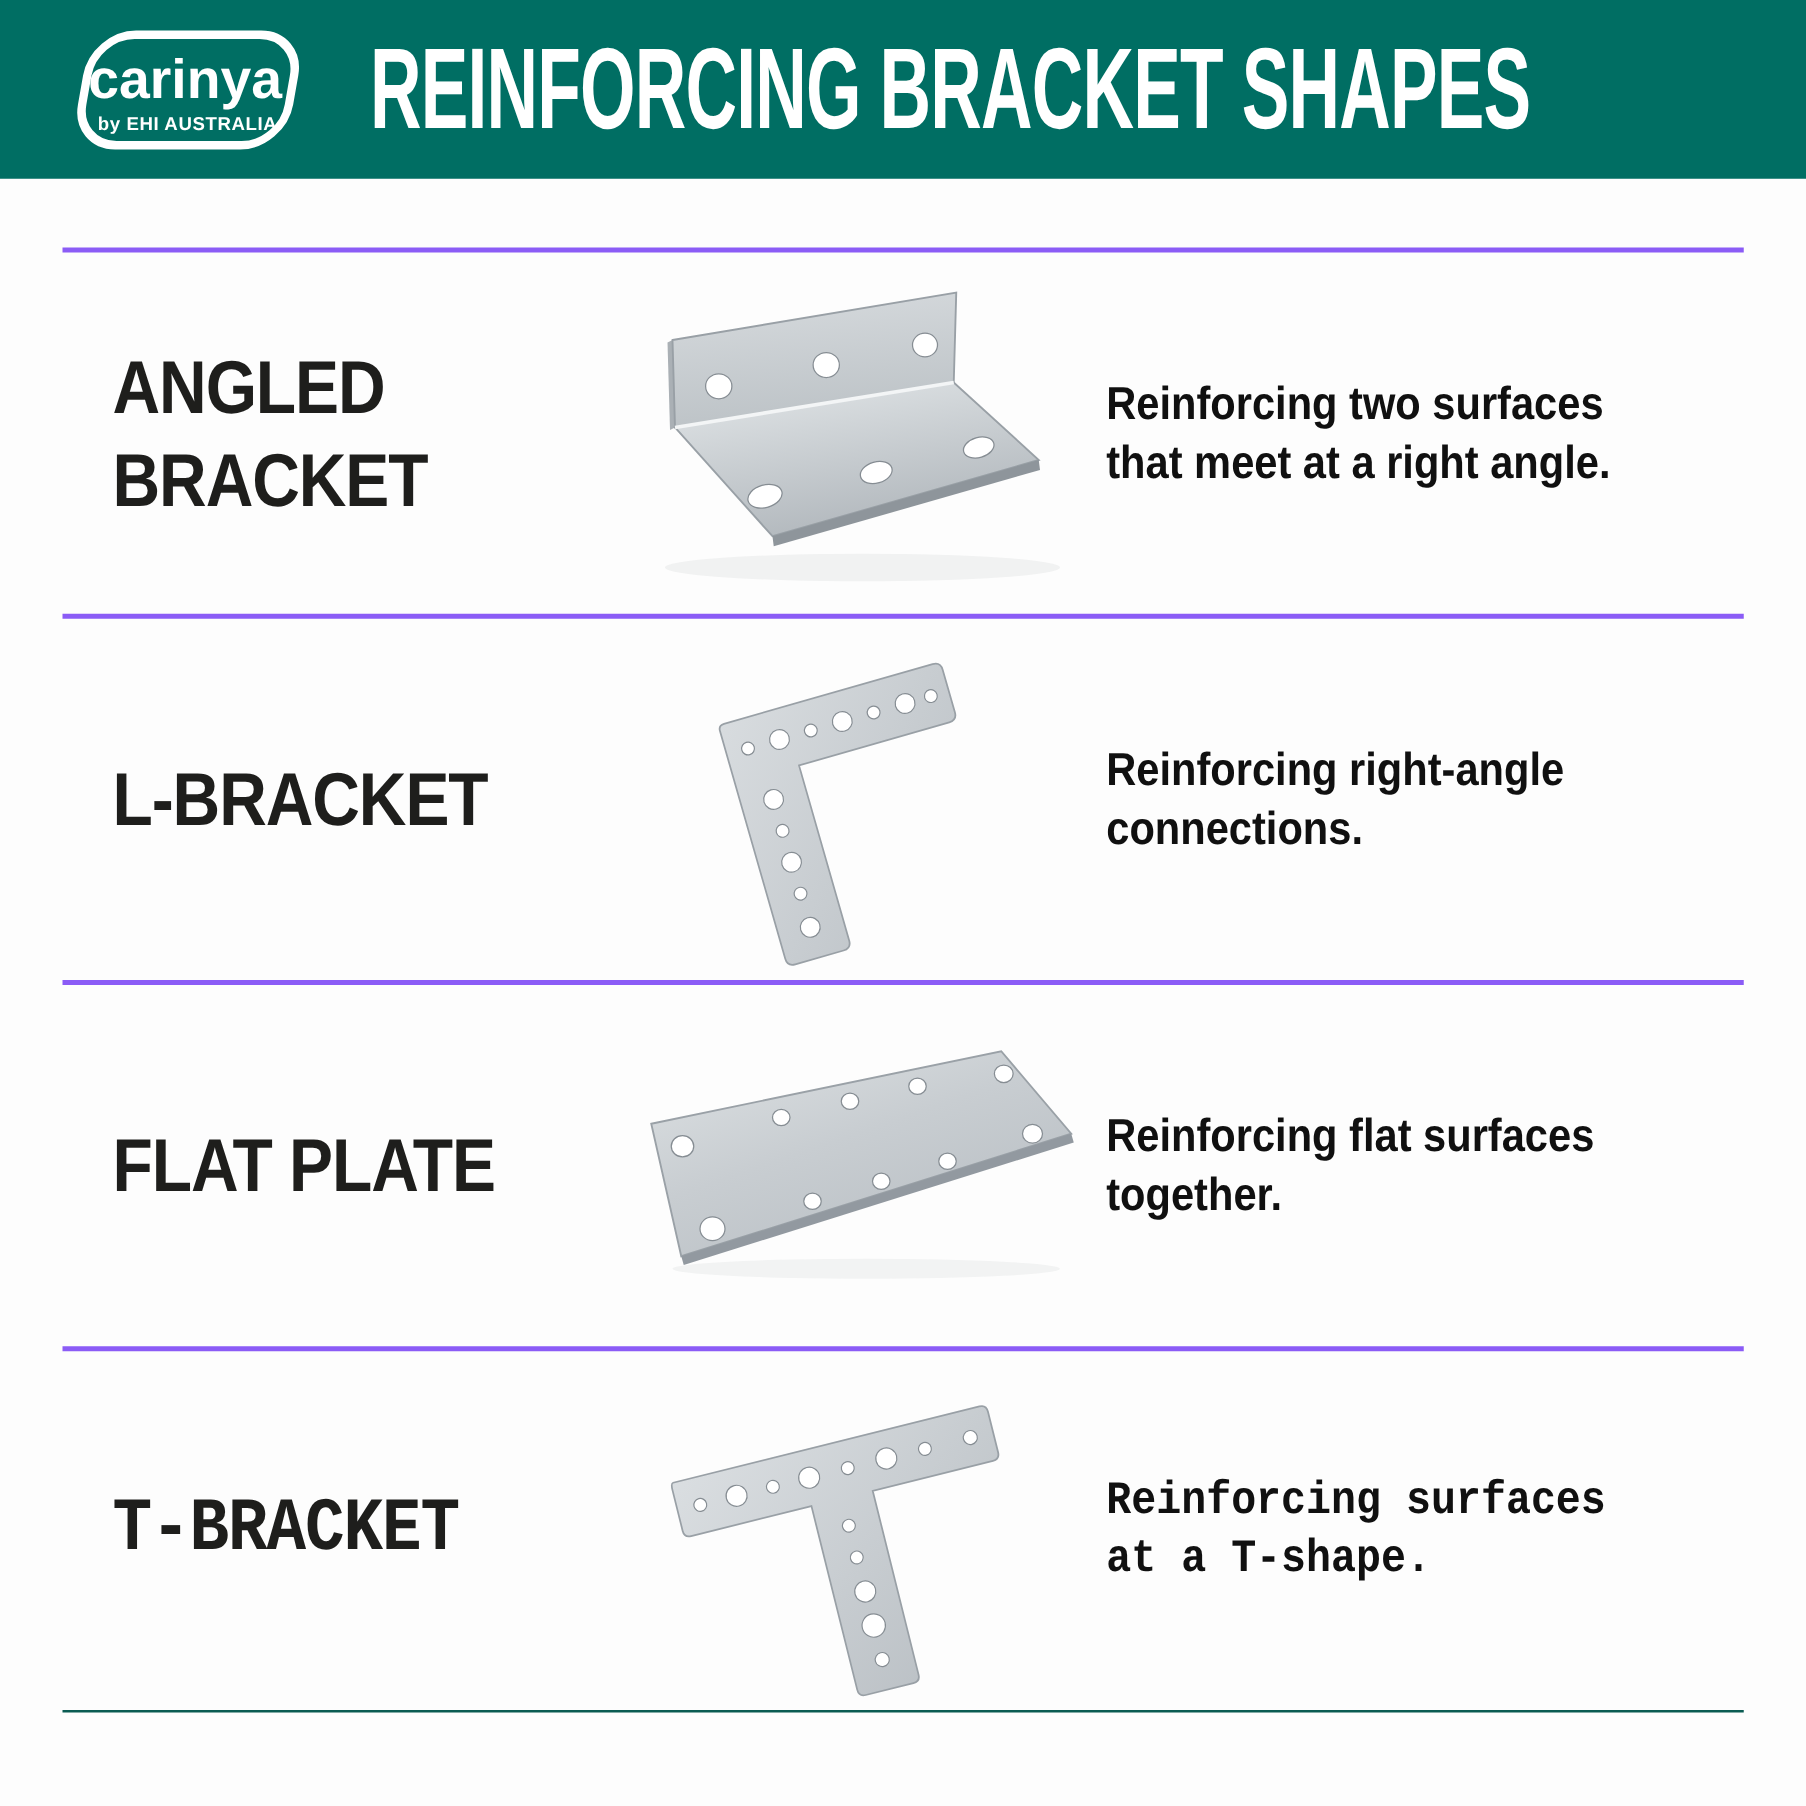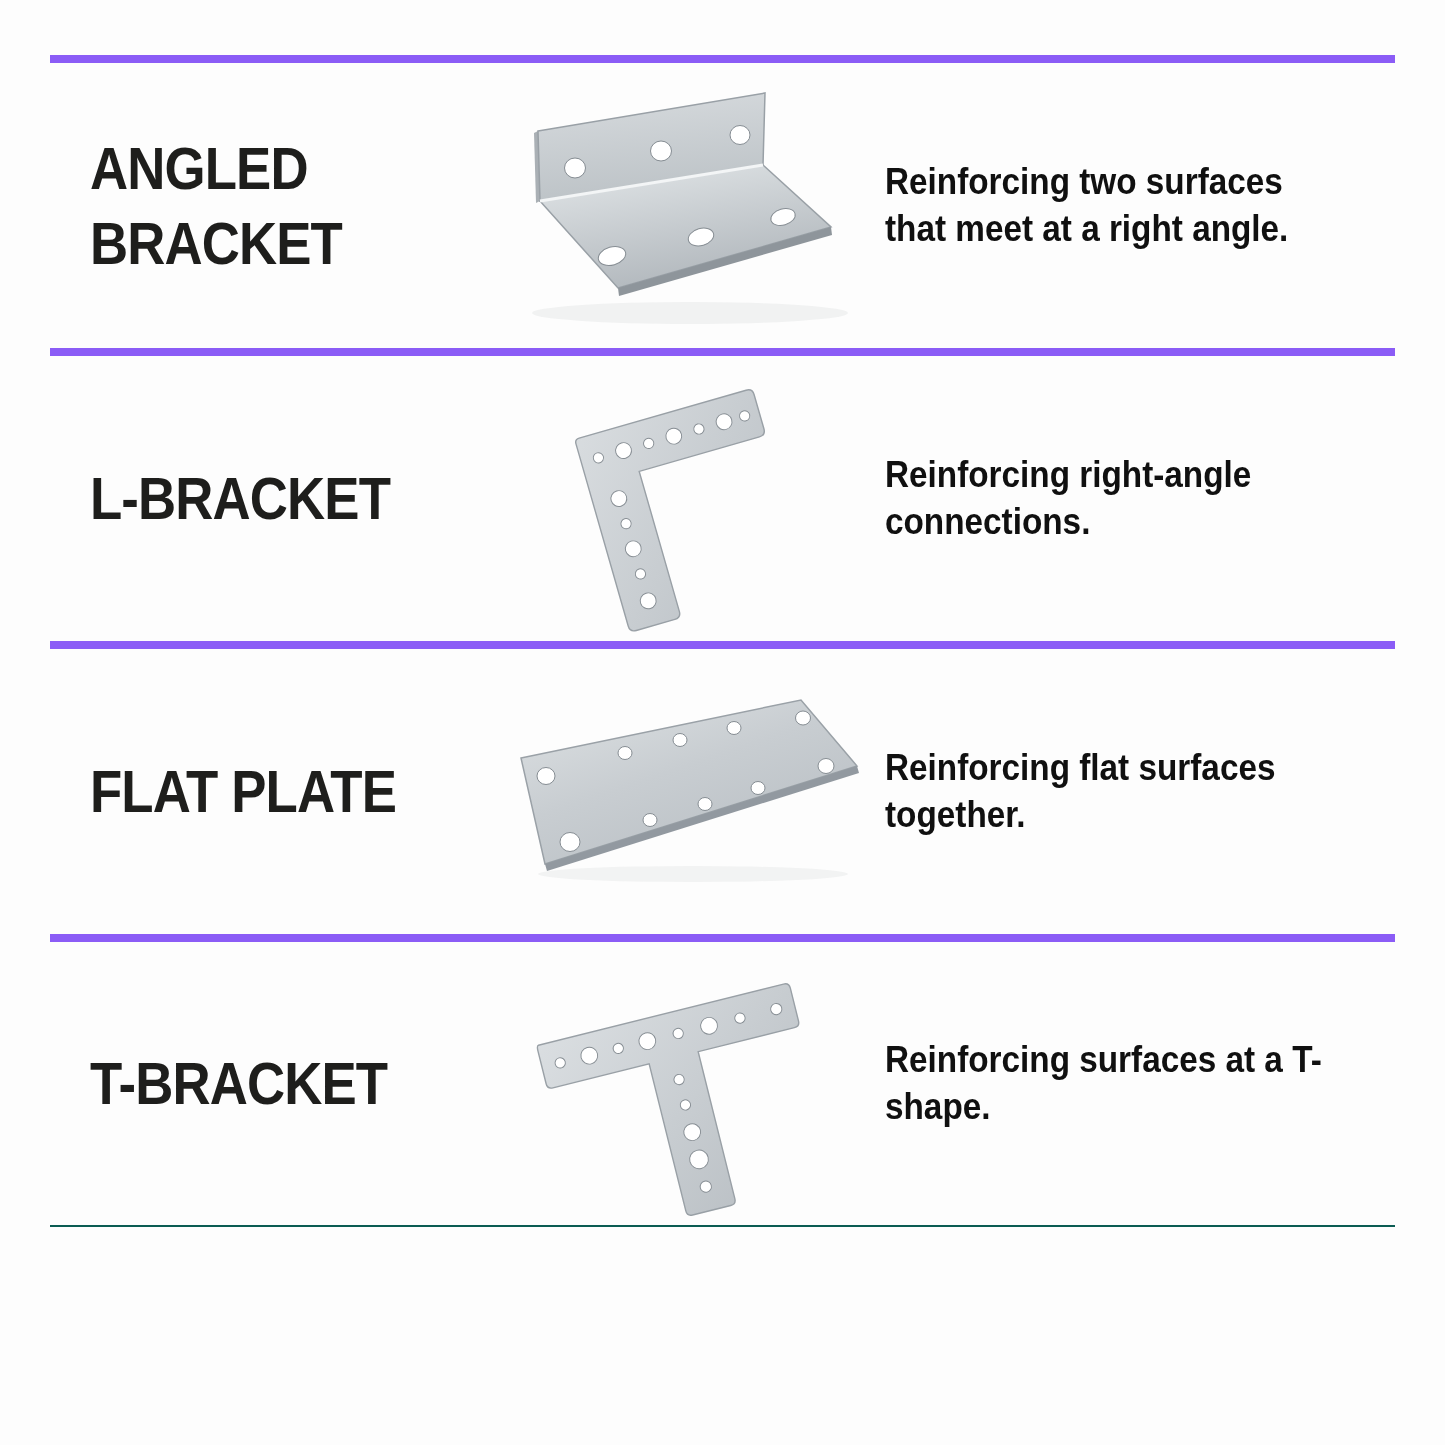--- a/index.html
+++ b/index.html
@@ -20,25 +20,25 @@
   .title {
     color:#ffffff; font-weight:bold; font-size:92px; letter-spacing:-1px;
     white-space:nowrap; flex-shrink:0;
     transform:scaleX(0.62); transform-origin:left center;
     margin-left:44px;
   }
 
   
   .rows { margin:55px 50px 0 50px; }
   .row {
-    height:293px; border-top:8px solid #8b5cf6;
+    height:293px; border-top:4px solid #8b5cf6;
     display:flex; align-items:center;
     padding-left:40px;
   }
-  .row:last-child { border-bottom:2px solid #0B5C53; }
+  .row:last-child { border-bottom:2px solid #0B5C53;font-family:Liberation Mono, monospace; }
   .row-label {
     width:385px; flex-shrink:0;
     font-size:60px; font-weight:bold; color:#1E1E1C;
     line-height:1.25; letter-spacing:-1px;
     transform:scaleX(0.88); transform-origin:left center;
   }
   .row-image {
     width:410px; flex-shrink:0;
     display:flex; justify-content:center; align-items:center;
   }
@@ -47,20 +47,30 @@
     font-size:37px; font-weight:bold; color:#101010;
     line-height:1.25;
     transform:scaleX(0.9); transform-origin:left center;
   }
 </style>
 </head>
 <body>
 
 <div class="page">
 
+  <div class="header">
+    <svg class="logo" viewBox="0 0 210 112">
+      <g transform="translate(14,2)">
+        <rect x="14" y="8" width="172" height="92" rx="34" fill="none" stroke="#ffffff" stroke-width="7" transform="skewX(-10)"></rect>
+      </g>
+      <text x="102" y="63" text-anchor="middle" font-size="46" font-weight="bold" fill="#ffffff">carinya</text>
+      <text x="104" y="89" text-anchor="middle" font-size="15.5" font-weight="bold" fill="#ffffff" letter-spacing="0.5">by EHI AUSTRALIA</text>
+    </svg>
+    <div class="title">REINFORCING BRACKET SHAPES</div>
+  </div>
 
   <div class="rows">
 
     <div class="row">
       <div class="row-label">ANGLED BRACKET</div>
       <div class="row-image">
         <svg width="405" height="262" viewBox="0 0 405 262">
           <defs>
             <linearGradient id="ab-back" x1="0" y1="0" x2="0.2" y2="1">
               <stop offset="0" stop-color="#d7dbde"></stop>

